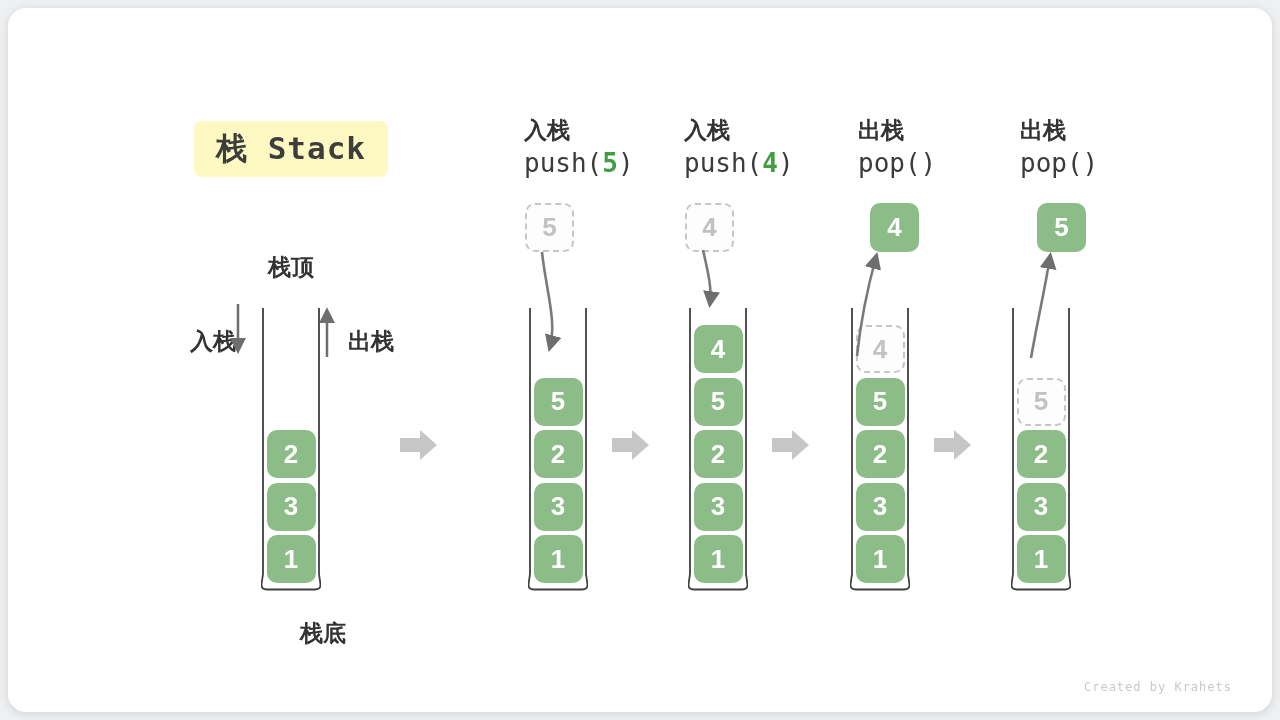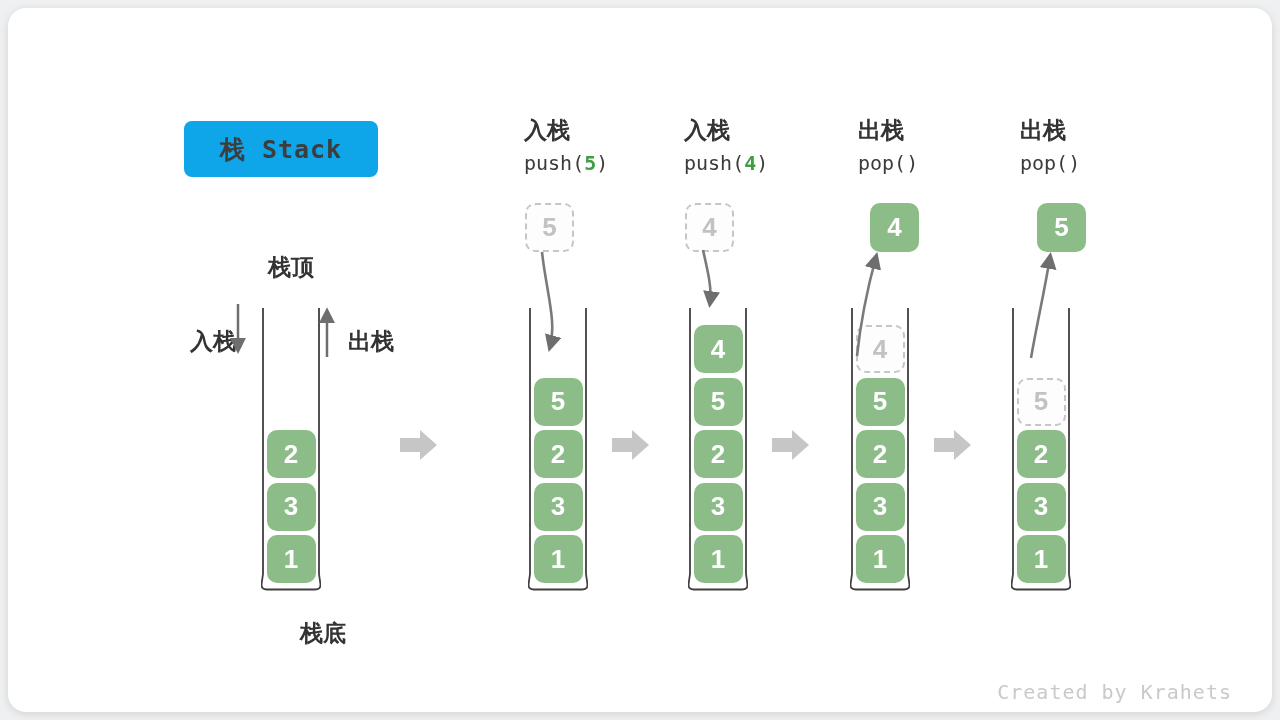--- a/index.html
+++ b/index.html
@@ -9,35 +9,35 @@
     font-family:"Liberation Sans", sans-serif;
     overflow:hidden;
   }
   .card{
     position:absolute;left:8px;top:8px;right:8px;bottom:8px;
     background:#ffffff;border-radius:18px;
     box-shadow:0 2px 10px rgba(0,0,0,0.12);
   }
   .abs{position:absolute;}
   .title-box{
-    left:176px;top:113px;width:194px;height:56px;
-    background:#0ea5e9;border-radius:8px;
+    left:186px;top:113px;width:194px;height:56px;
+    background:#fef9c3;border-radius:8px;
     display:flex;align-items:center;justify-content:center;
     font-family:"DejaVu Sans Mono", monospace;
-    font-size:25px;font-weight:700;color:#3d3d3d;letter-spacing:1px;
+    font-size:31px;font-weight:700;color:#3d3d3d;letter-spacing:1px;
   }
   .cn-label{
     font-size:23px;font-weight:700;color:#333333;white-space:nowrap;
   }
   .stage{position:absolute;top:0;width:60px;height:720px;}
   .stage-label{position:absolute;top:106px;white-space:nowrap;}
   .stage-label .cn{font-size:23px;font-weight:700;color:#333333;line-height:32px;}
   .stage-label .code{
     font-family:"DejaVu Sans Mono", monospace;
-    font-size:20px;color:#3b3b3b;line-height:34px;
+    font-size:26px;color:#3b3b3b;line-height:34px;
   }
   .stage-label .code .arg{color:#3f9d42;font-weight:700;}
   .float-box{
     position:absolute;top:195px;width:49px;height:49px;border-radius:10px;
     display:flex;align-items:center;justify-content:center;
     font-size:26px;font-weight:700;box-sizing:border-box;
   }
   .box-solid{background:#8cbc87;color:#ffffff;}
   .box-dashed{
     background:#fdfdfd;border:2px dashed #c6c6c6;color:#c2c2c2;
@@ -51,21 +51,21 @@
   .el{
     width:49px;height:48px;border-radius:10px;flex:0 0 auto;
     display:flex;align-items:center;justify-content:center;
     font-size:26px;font-weight:700;box-sizing:border-box;
   }
   .el.solid{background:#8cbc87;color:#ffffff;}
   .el.dashed{background:#fdfdfd;border:2px dashed #c6c6c6;color:#c2c2c2;}
   .watermark{
     right:40px;top:672px;
     font-family:"DejaVu Sans Mono", monospace;
-    font-size:20px;color:#c9c9c9;letter-spacing:1px;
+    font-size:12px;color:#c9c9c9;letter-spacing:1px;
   }
   svg.overlay{position:absolute;left:0;top:0;pointer-events:none;}
 </style>
 </head>
 <body>
 
 <div class="card">
 
   <div class="abs title-box">栈 Stack</div>
 

